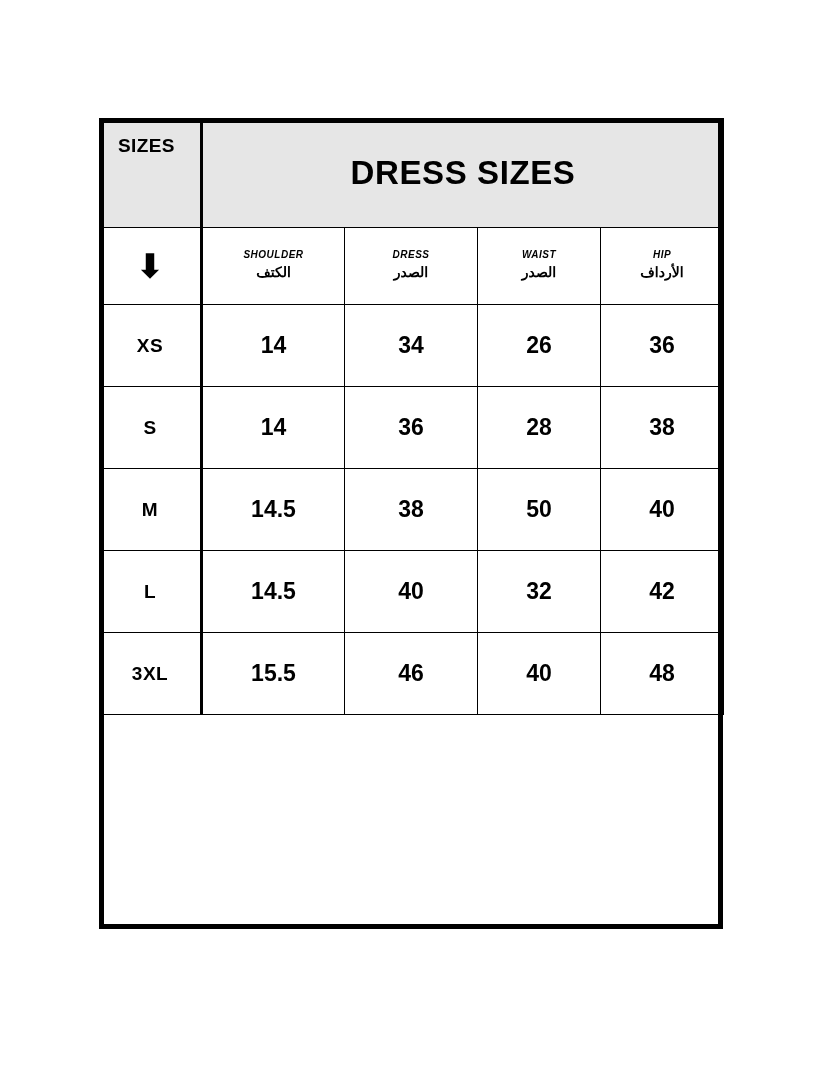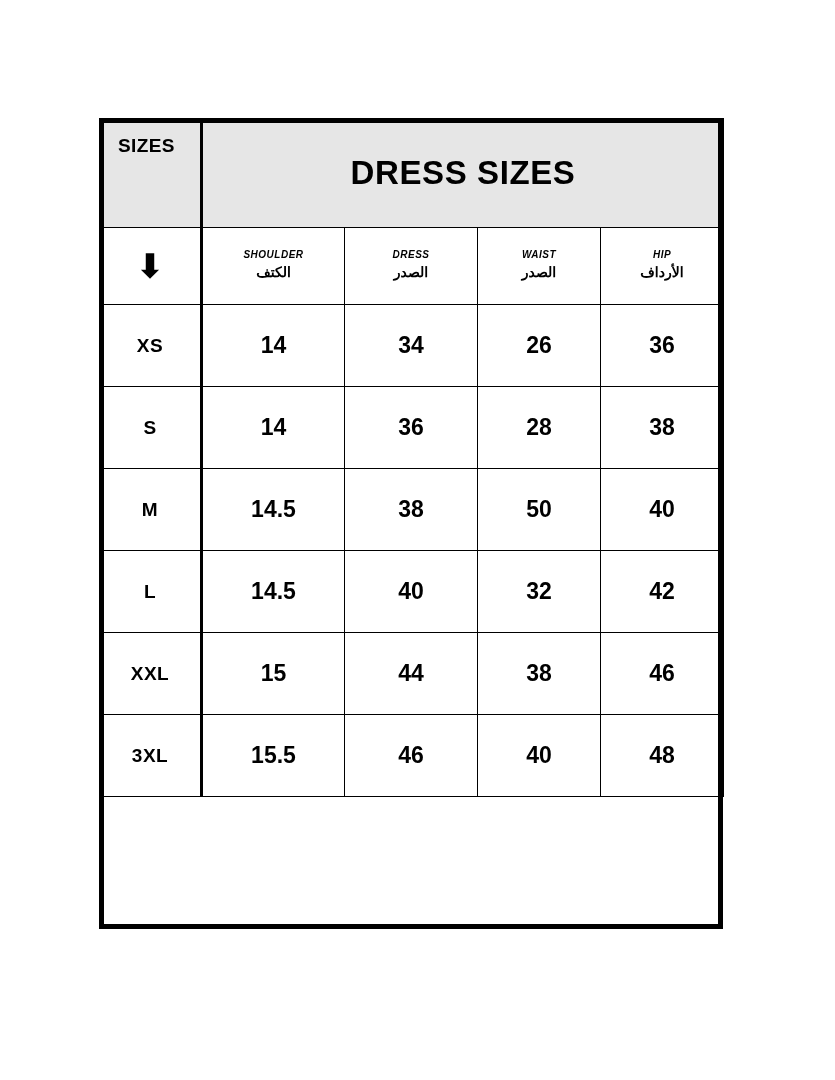--- a/index.html
+++ b/index.html
@@ -200,27 +200,20 @@
           <td class="val-cell">40</td>
         </tr>
         <tr class="data-row">
           <td class="size-cell">L</td>
           <td class="val-cell">14.5</td>
           <td class="val-cell">40</td>
           <td class="val-cell">32</td>
           <td class="val-cell">42</td>
         </tr>
         <tr class="data-row">
-          <td class="size-cell">XXL</td>
-          <td class="val-cell">15</td>
-          <td class="val-cell">44</td>
-          <td class="val-cell">38</td>
-          <td class="val-cell">46</td>
-        </tr>
-        <tr class="data-row">
           <td class="size-cell">3XL</td>
           <td class="val-cell">15.5</td>
           <td class="val-cell">46</td>
           <td class="val-cell">40</td>
           <td class="val-cell">48</td>
         </tr>
       </tbody>
     </table>
   </div>
 

